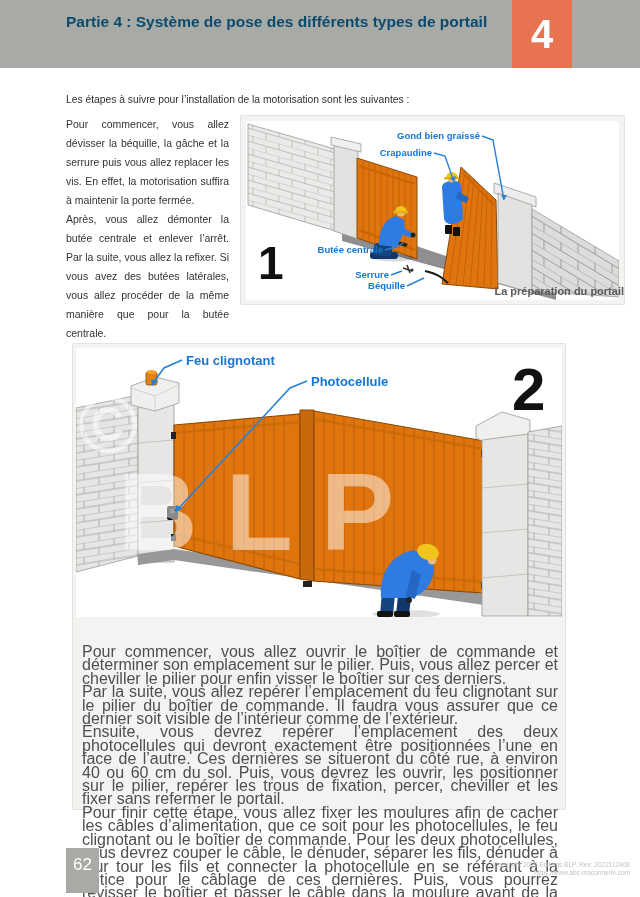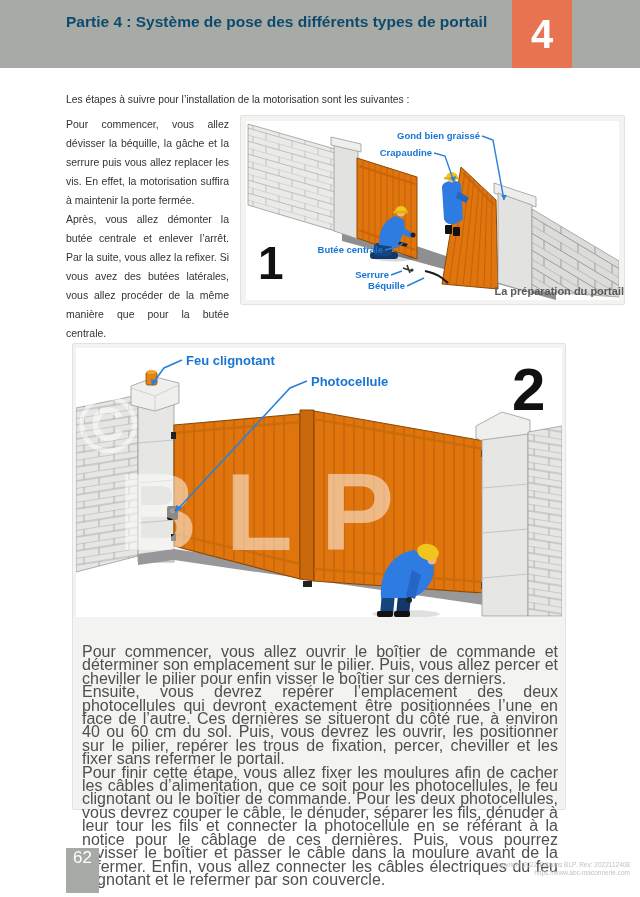--- a/index.html
+++ b/index.html
@@ -24,21 +24,21 @@
   .caption{position:absolute;left:0;right:0;text-align:right;font-weight:700;color:#5a5a5a;font-size:11px;}
   #fig1 .caption{bottom:7px;}
   #fig2{left:72px;top:343px;width:494px;height:467px;}
   #fig2 .img{position:absolute;left:3px;top:4px;width:486px;height:269px;background:#fff;}
   #fig2 .caption{top:281px;font-size:11.5px;}
   .fig2text{position:absolute;left:9px;top:301px;width:476px;font-size:16px;line-height:13.4px;
             color:#4f4f4f;text-align:justify;}
   .fig2text p{margin:0;}
   
   .pagenum{position:absolute;left:66px;top:848px;width:33px;height:45px;background:#a8aba5;
-           color:#fff;font-size:17px;display:flex;justify-content:center;padding-top:0;box-sizing:border-box;}
+           color:#fff;font-size:17px;display:flex;justify-content:center;padding-top:7px;box-sizing:border-box;}
   .copyright{position:absolute;right:10px;top:861px;text-align:right;font-size:6.5px;
              line-height:8px;color:#c2c2c2;}
   svg{display:block;}
   svg text{font-family:"Liberation Sans",sans-serif;}
   .lbl{fill:#1776d2;font-weight:700;}
   .big-num{fill:#111;font-weight:900;}
 </style>
 </head>
 <body>
 
@@ -235,20 +235,21 @@
         </g>
 
         <text class="lbl" x="110" y="17" font-size="13">Feu clignotant</text>
         <text class="lbl" x="235" y="38" font-size="13">Photocellule</text>
 
         <text class="big-num" x="436" y="62" font-size="60">2</text>
       </svg>
     </div>
     <div class="fig2text">
       <p>Pour commencer, vous allez ouvrir le boîtier de commande et déterminer son emplacement sur le pilier. Puis, vous allez percer et cheviller le pilier pour enfin visser le boîtier sur ces derniers.</p>
+      <p>Par la suite, vous allez repérer l’emplacement du feu clignotant sur le pilier du boîtier de commande. Il faudra vous assurer que ce dernier soit visible de l’intérieur comme de l’extérieur.</p>
       <p>Ensuite, vous devrez repérer l’emplacement des deux photocellules qui devront exactement être positionnées l’une en face de l’autre. Ces dernières se situeront du côté rue, à environ 40 ou 60 cm du sol. Puis, vous devrez les ouvrir, les positionner sur le pilier, repérer les trous de fixation, percer, cheviller et les fixer sans refermer le portail.</p>
       <p>Pour finir cette étape, vous allez fixer les moulures afin de cacher les câbles d’alimentation, que ce soit pour les photocellules, le feu clignotant ou le boîtier de commande. Pour les deux photocellules, vous devrez couper le câble, le dénuder, séparer les fils, dénuder à leur tour les fils et connecter la photocellule en se référant à la notice pour le câblage de ces dernières. Puis, vous pourrez revisser le boîtier et passer le câble dans la moulure avant de la refermer. Enfin, vous allez connecter les câbles électriques du feu clignotant et le refermer par son couvercle.</p>
     </div>
   </div>
 
   <div class="pagenum">62</div>
   <div class="copyright">
     <div>Copyright 2022 Editions BLP. Rev: 2022112408</div>
     <div>https://www.abc-maconnerie.com</div>
   </div>

